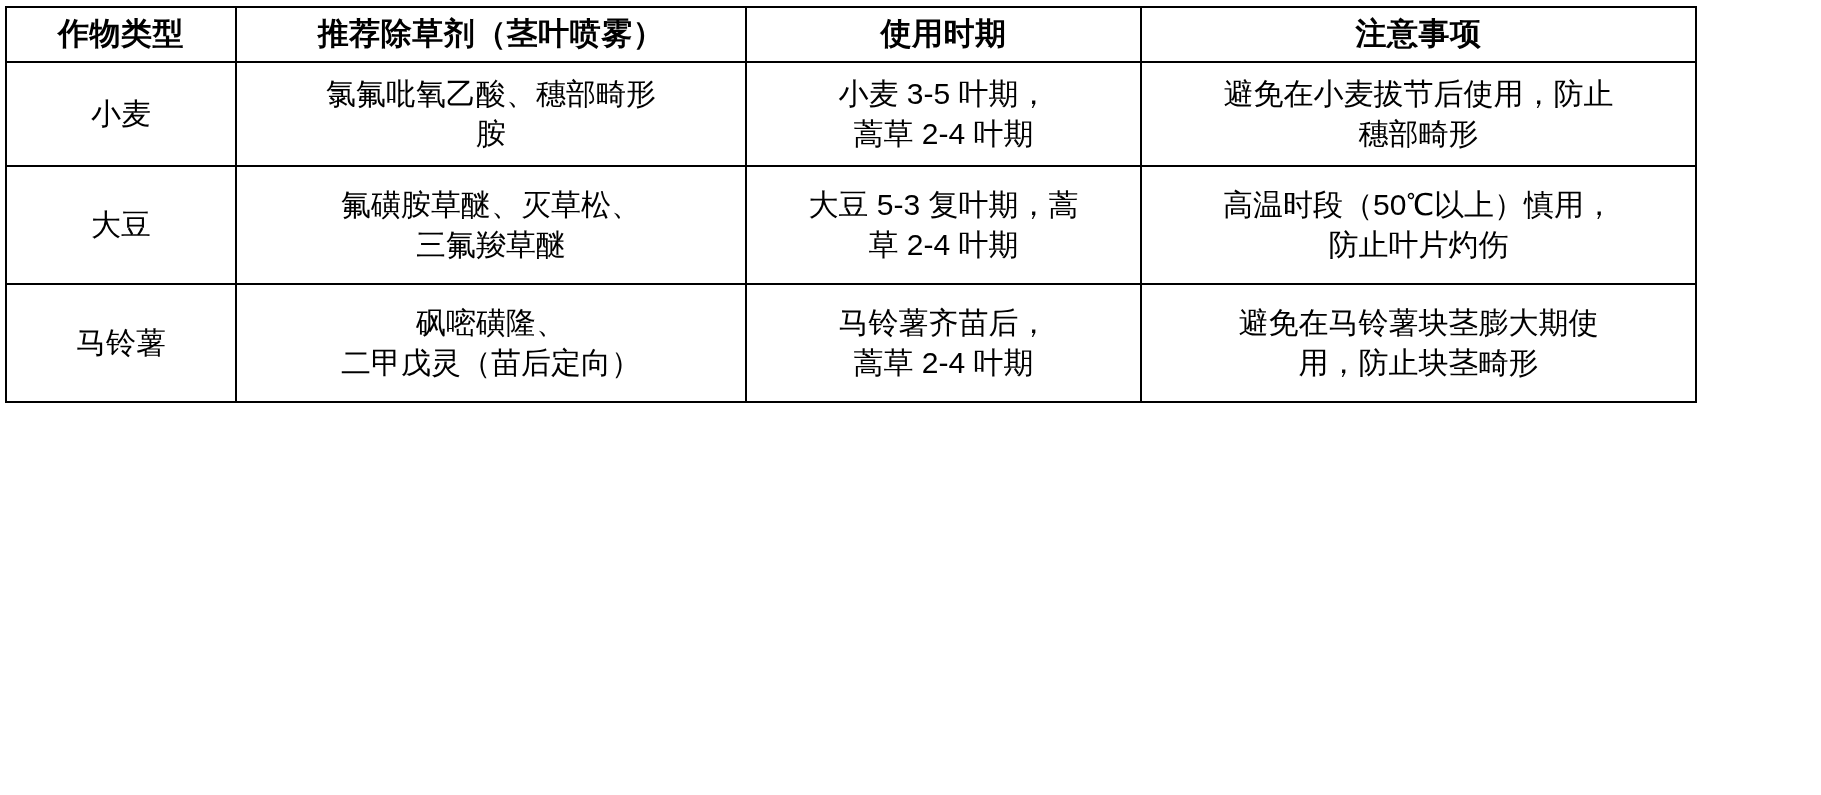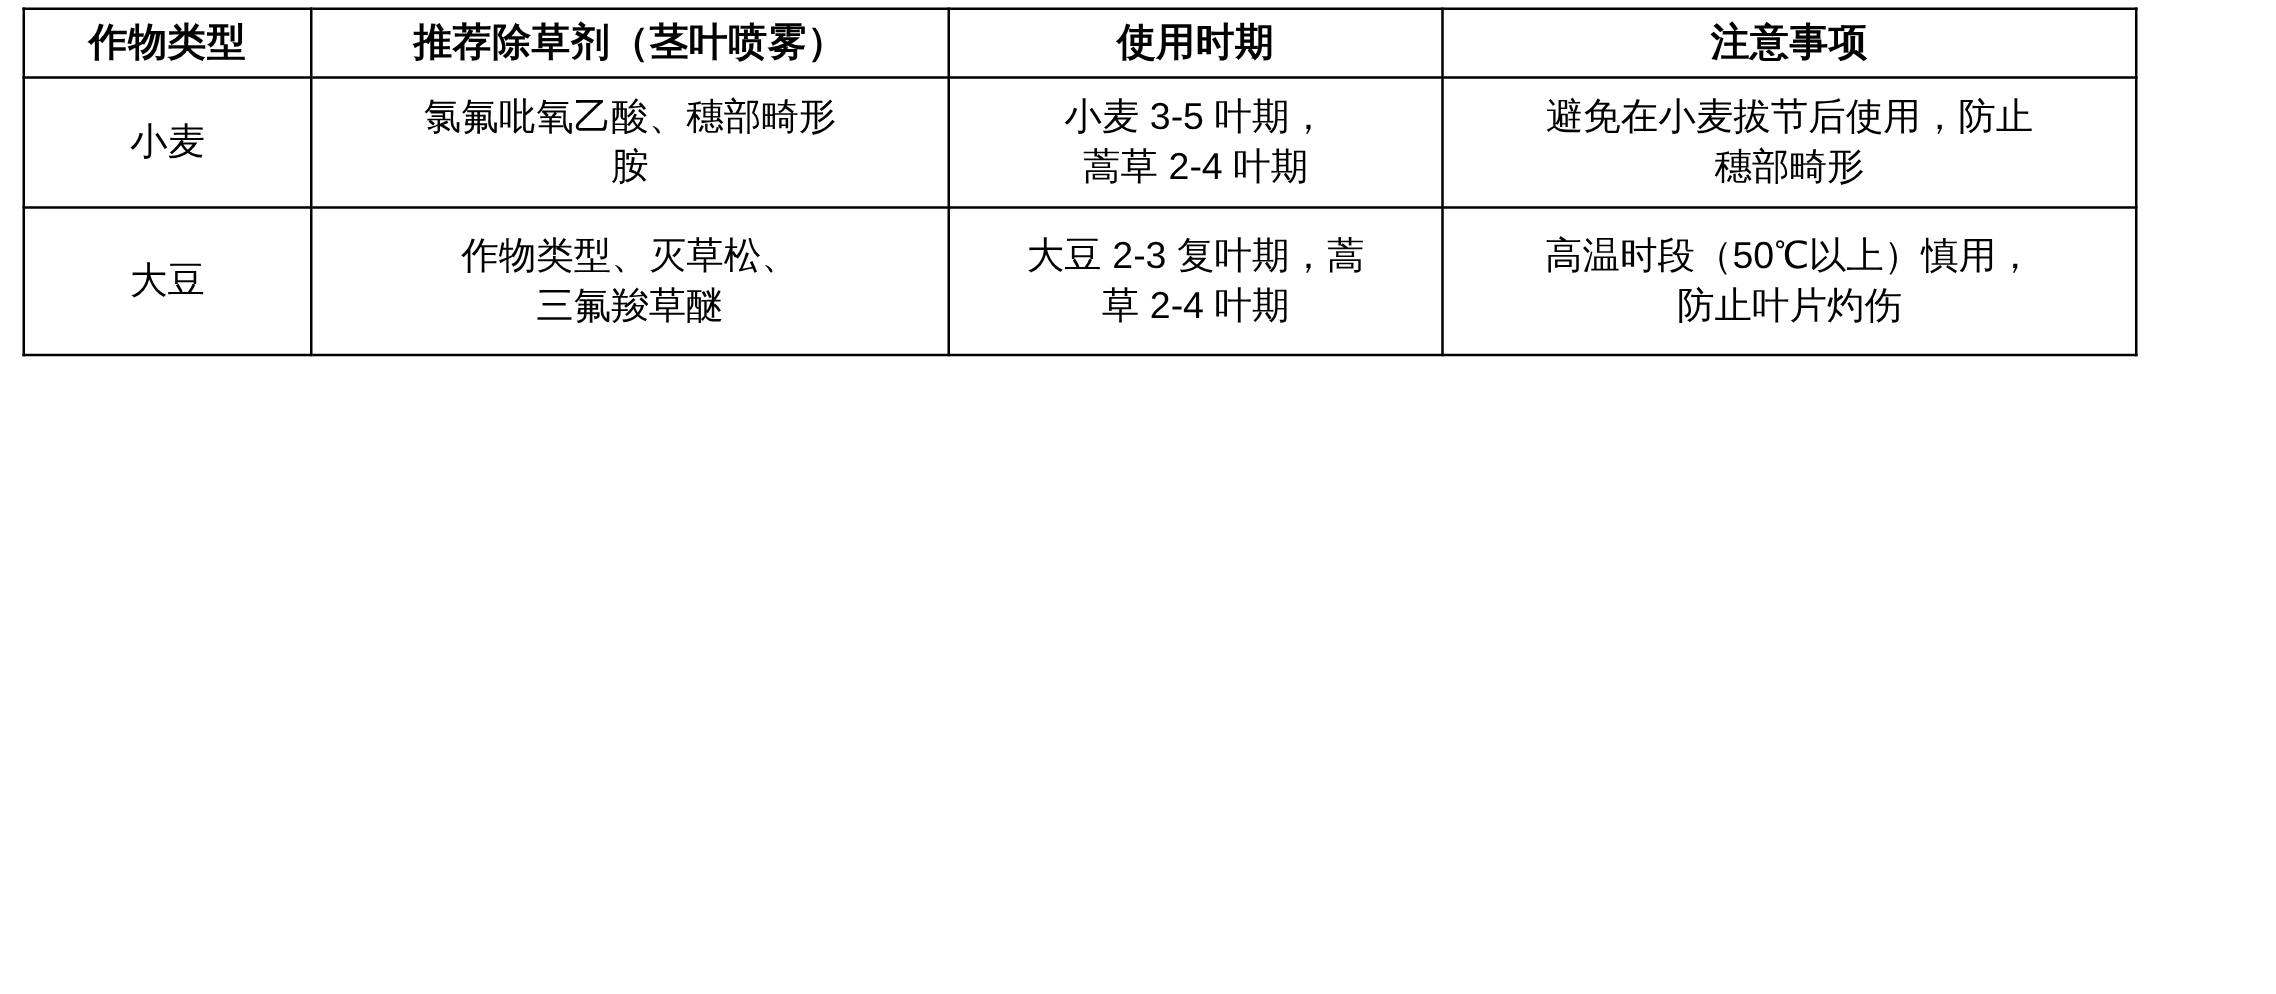--- a/index.html
+++ b/index.html
@@ -11,21 +11,21 @@
     width: 1821px;
     height: 795px;
     font-family: "Liberation Sans", sans-serif;
     color: #000000;
     overflow: hidden;
   }
   .page {
     width: 1821px;
     height: 795px;
     box-sizing: border-box;
-    padding: 6px 124px 8px 18px;
+    padding: 6px 124px 8px 5px;
   }
   table.herbicide-table {
     border-collapse: collapse;
     table-layout: fixed;
     width: 1690px;
     margin: 0;
   }
   table.herbicide-table td,
   table.herbicide-table th {
     border: 2px solid #000000;
@@ -90,30 +90,45 @@
         <td>
           <span class="cell-line">避免在小麦拔节后使用，防止</span>
           <span class="cell-line">穗部畸形</span>
         </td>
       </tr>
 
 
       <tr>
         <td>大豆</td>
         <td>
-          <span class="cell-line">作物类型、灭草松、</span>
+          <span class="cell-line">氟磺胺草醚、灭草松、</span>
           <span class="cell-line">三氟羧草醚</span>
         </td>
         <td>
-          <span class="cell-line">大豆 2-3 复叶期，蒿</span>
+          <span class="cell-line">大豆 5-3 复叶期，蒿</span>
           <span class="cell-line">草 2-4 叶期</span>
         </td>
         <td>
           <span class="cell-line">高温时段（50℃以上）慎用，</span>
           <span class="cell-line">防止叶片灼伤</span>
         </td>
       </tr>
 
 
+      <tr>
+        <td>马铃薯</td>
+        <td>
+          <span class="cell-line">砜嘧磺隆、</span>
+          <span class="cell-line">二甲戊灵（苗后定向）</span>
+        </td>
+        <td>
+          <span class="cell-line">马铃薯齐苗后，</span>
+          <span class="cell-line">蒿草 2-4 叶期</span>
+        </td>
+        <td>
+          <span class="cell-line">避免在马铃薯块茎膨大期使</span>
+          <span class="cell-line">用，防止块茎畸形</span>
+        </td>
+      </tr>
 
     </tbody>
   </table>
 </div>
 
 </body></html>

